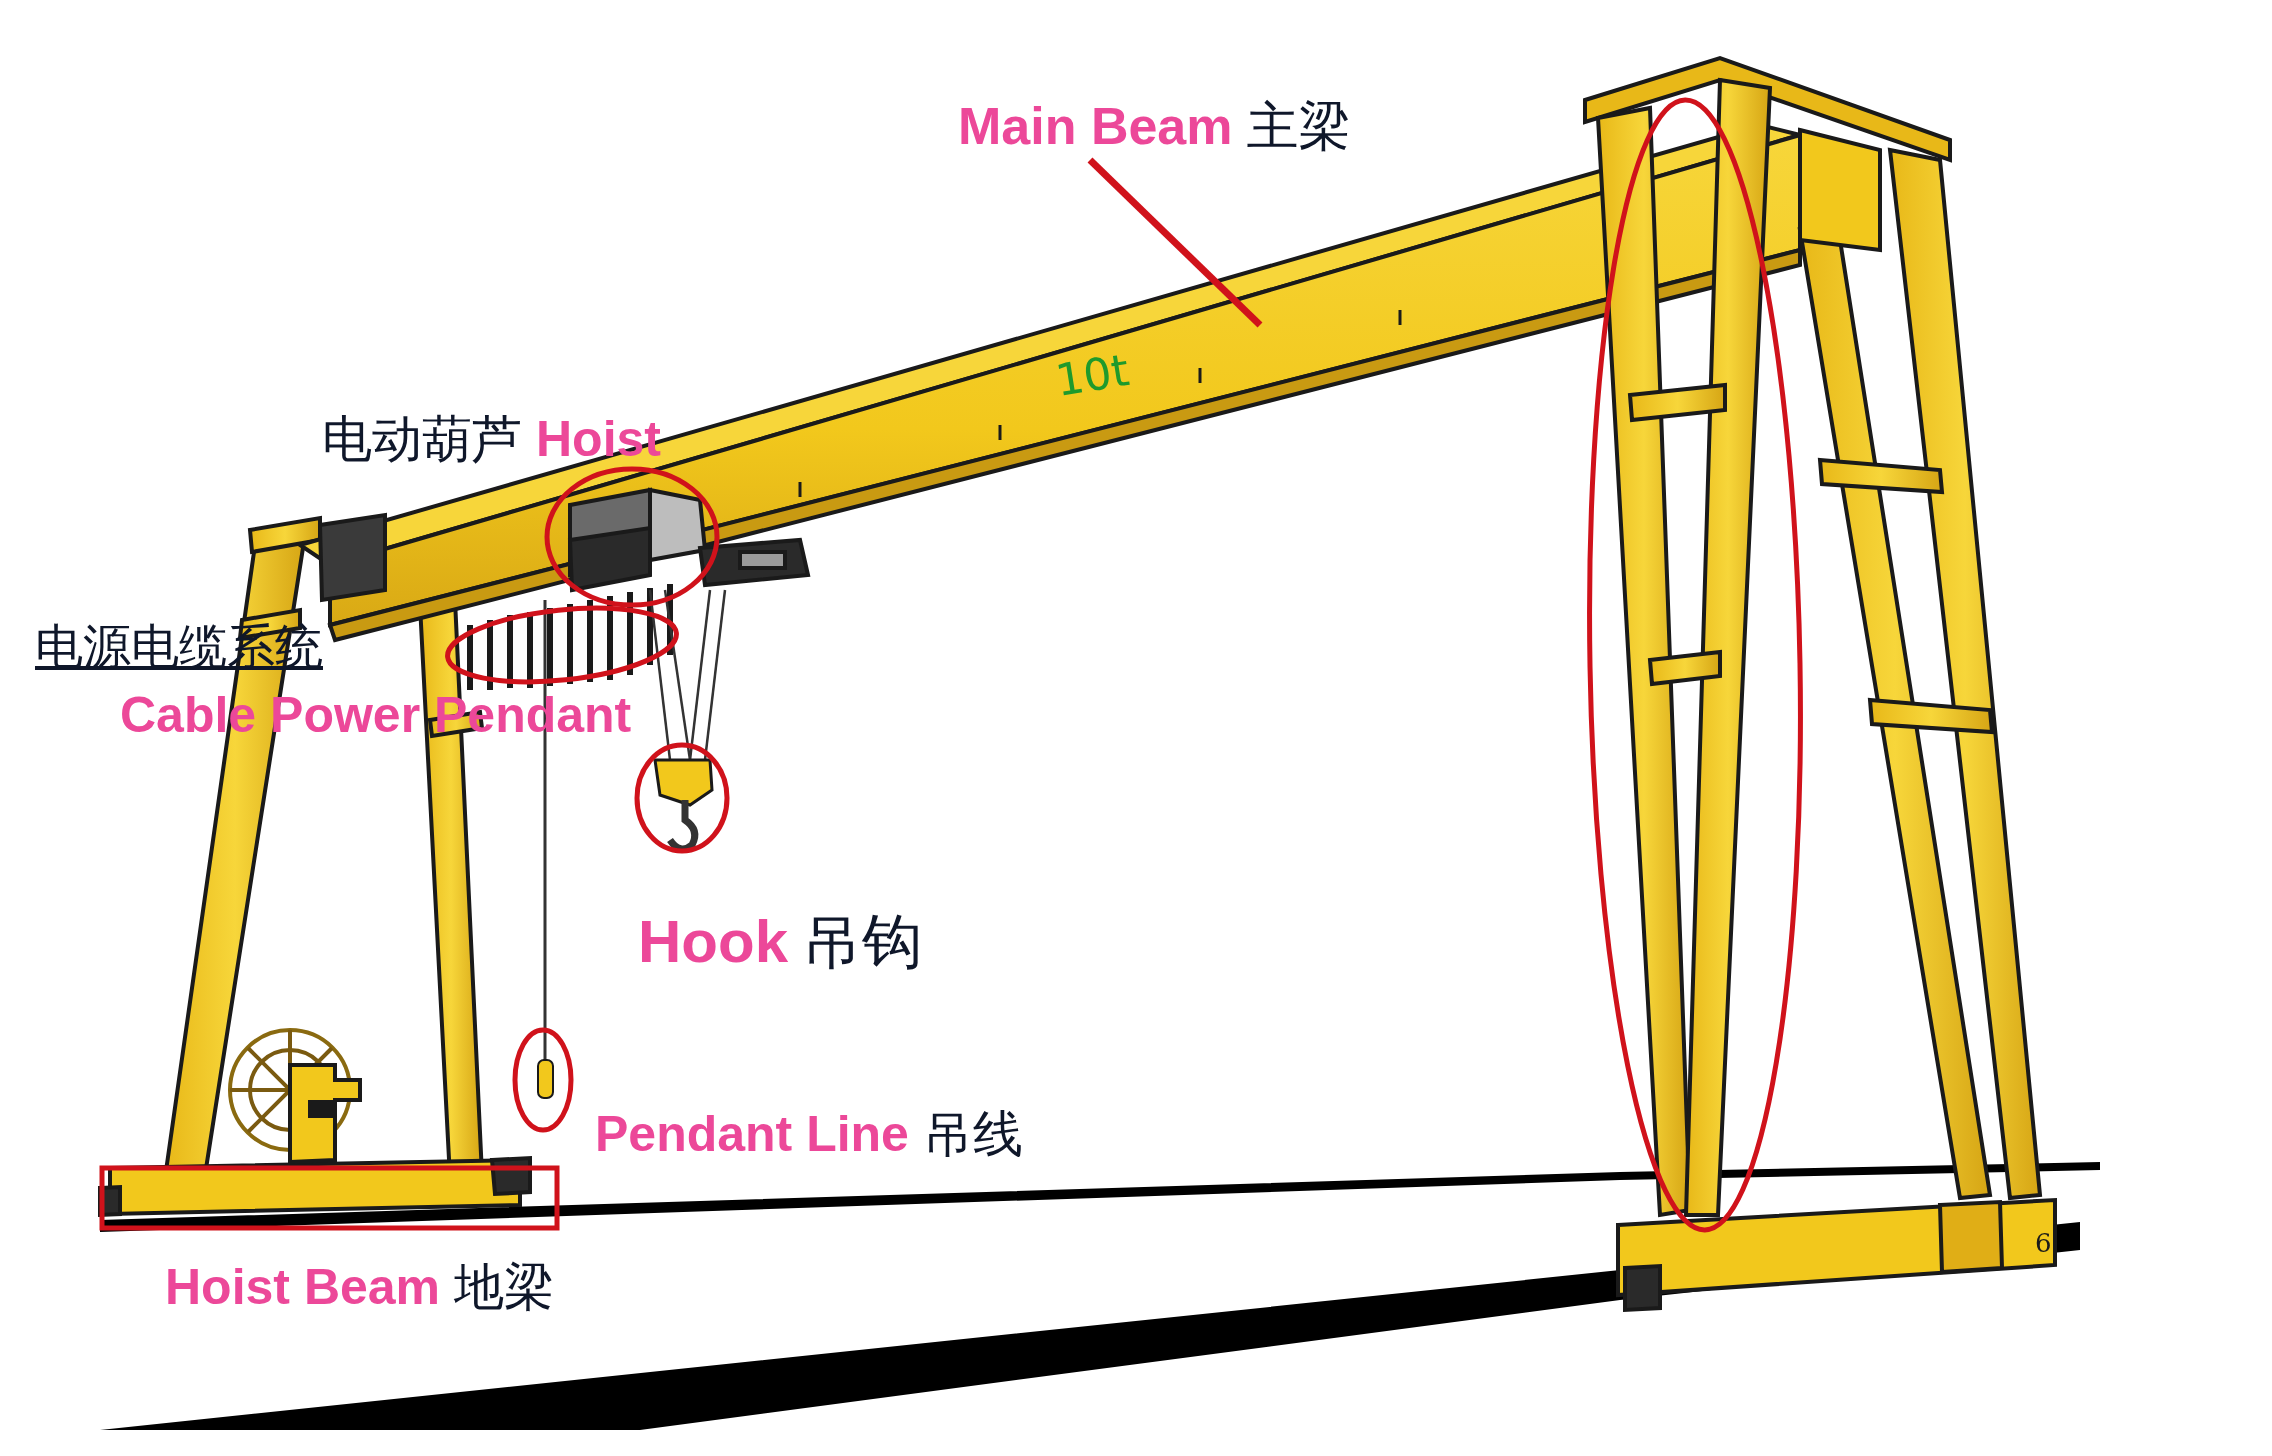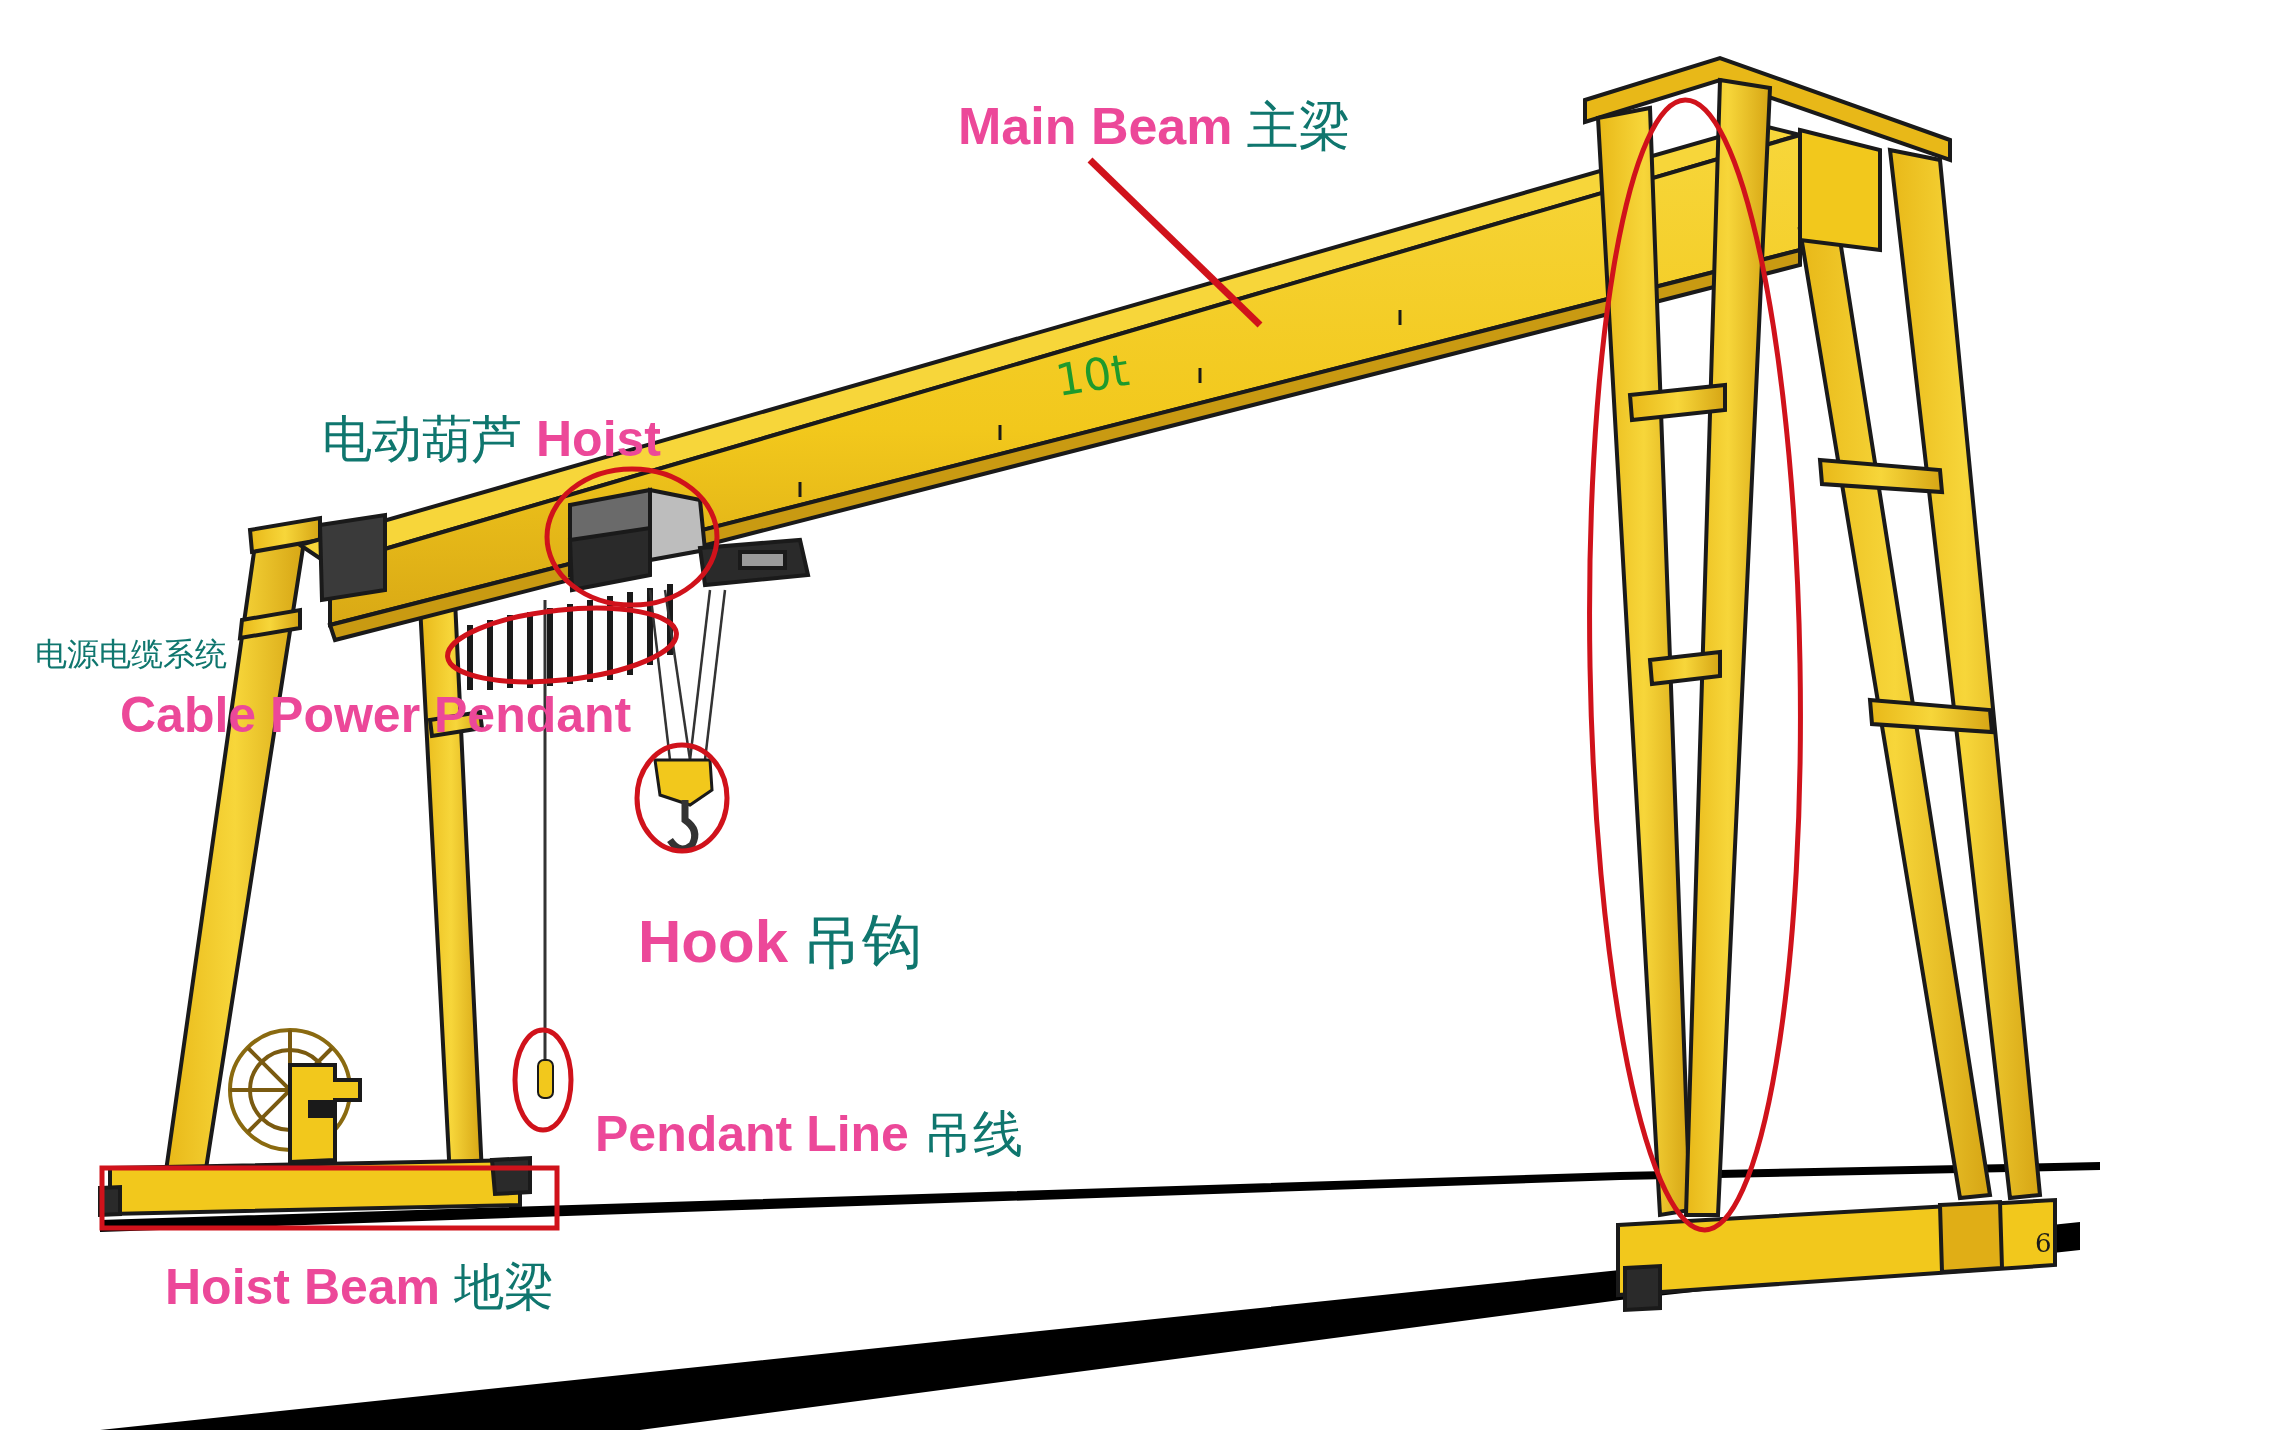--- a/index.html
+++ b/index.html
@@ -1,20 +1,20 @@
 <!DOCTYPE html>
 <html><head>
 <meta charset="utf-8">
 <style>
   html, body { margin:0; padding:0; background:#ffffff; }
   body { width:2272px; height:1456px; position:relative; overflow:hidden; font-family:"Liberation Sans", "DejaVu Sans", sans-serif; }
   #stage { position:absolute; left:0; top:0; width:2272px; height:1456px; }
   .label { position:absolute; white-space:nowrap; font-weight:bold; line-height:1; }
   .en { color:#ec4899; font-family:"Liberation Sans", sans-serif; font-weight:bold; }
-  .zh { color:#0f766e; font-family:"DejaVu Sans", sans-serif; font-weight:normal; }
+  .zh { color:#0f172a; font-family:"DejaVu Sans", sans-serif; font-weight:normal; }
   .gap { display:inline-block; width:14px; }
   .capacity { position:absolute; color:#1f9a2c; font-family:"DejaVu Sans", sans-serif; font-size:44px; font-weight:normal; transform:rotate(-9deg); transform-origin:left bottom; }
 </style>
 </head>
 <body>
 
 <div id="stage">
   <svg width="2272" height="1456" viewBox="0 0 2272 1456">
     <defs>
       <linearGradient id="beamGrad" x1="0" y1="0" x2="0" y2="1">
@@ -169,21 +169,21 @@
 
   
   <div class="label" style="left:958px; top:100px; font-size:52px;">
     <span class="en">Main Beam</span><span class="gap"></span><span class="zh">主梁</span>
   </div>
 
   <div class="label" style="left:322px; top:390px; font-size:50px;margin-top:24px;">
     <span class="zh">电动葫芦</span><span class="gap"></span><span class="en">Hoist</span>
   </div>
 
-  <div class="label zh" style="left:35px; top:638px; font-size:32px;">电源电缆系统</div>
+  <div class="label zh" style="left:35px; top:622px; font-size:48px;text-decoration:underline;">电源电缆系统</div>
   <div class="label en" style="left:120px; top:690px; font-size:50px;">Cable Power Pendant</div>
 
 
   <div class="label" style="left:638px; top:911px; font-size:60px;">
     <span class="en">Hook</span><span class="gap"></span><span class="zh">吊钩</span>
   </div>
 
   <div class="label" style="left:595px; top:1062px; font-size:50px;margin-top:47px;">
     <span class="en">Pendant Line</span><span class="gap"></span><span class="zh">吊线</span>
   </div>

